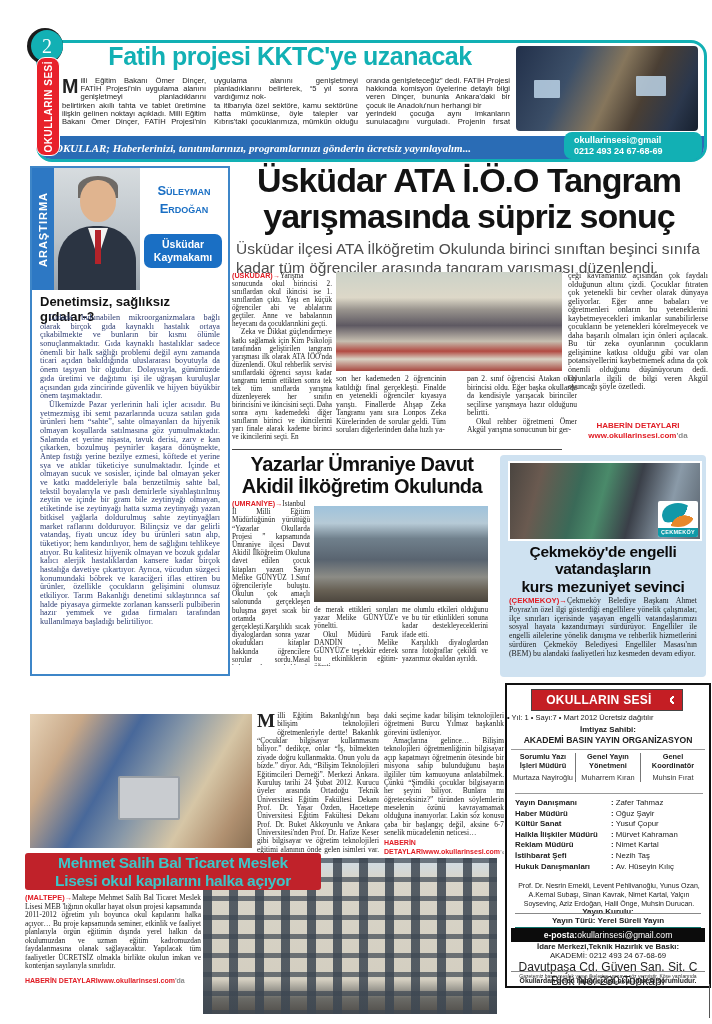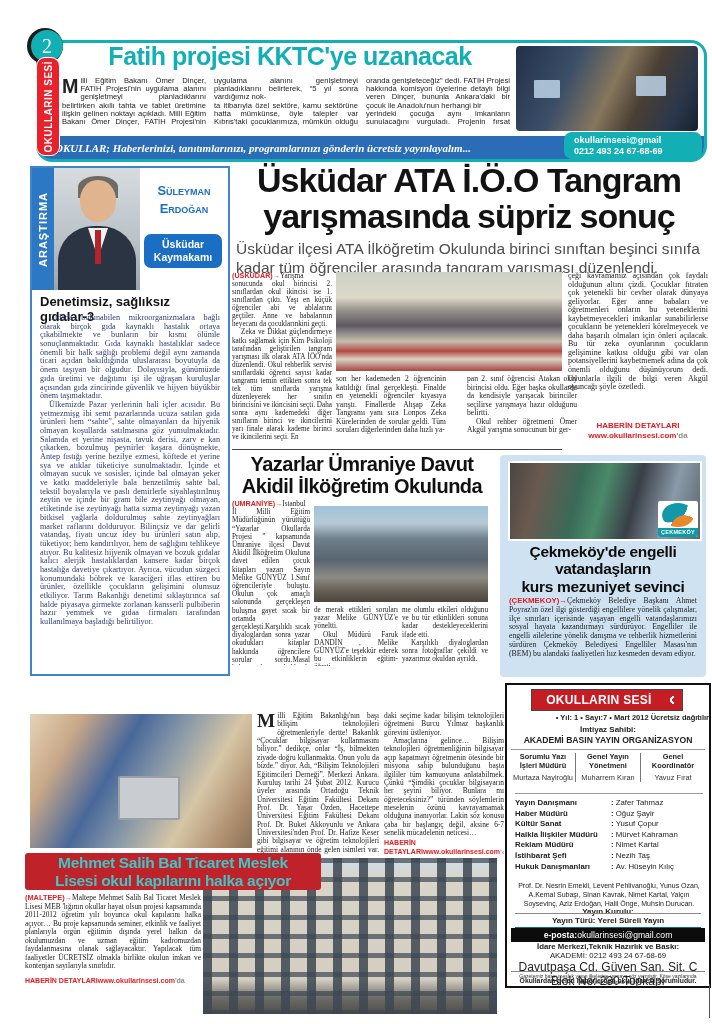--- a/index.html
+++ b/index.html
@@ -108,21 +108,21 @@
   .m-body{left:25px;top:894px;width:176px;height:82px;font-size:7.4px;line-height:1.15;}
   .m-det{left:25px;top:977px;width:200px;font-size:7px;}
 
   
   .mh-box{left:505px;top:683px;width:202px;height:301px;border:2px solid #111;background:#fff;font-size:8px;}
   .mh-banner{left:24px;top:4px;width:150px;height:20px;background:#c41e24;border:1px solid #444;display:flex;align-items:center;}
   .mh-banner .t{flex:1;color:#fff;font-weight:bold;font-size:12px;letter-spacing:.3px;text-align:center;white-space:nowrap;}
   .flag{width:15px;height:16px;margin-right:1px;background:
      radial-gradient(circle at 62% 50%,#c41e24 0 24%,transparent 25%),
      radial-gradient(circle at 48% 50%,#fff 0 32%,transparent 33%),#c41e24;}
-  .mh-issue{left:0;top:28px;width:100%;text-align:right;font-weight:bold;font-size:7.5px;color:#222;}
+  .mh-issue{left:0;top:28px;width:100%;text-align:left;font-weight:normal;font-size:7.5px;color:#222;}
   .mh-imtl{left:0;top:40px;width:100%;text-align:center;font-weight:bold;font-size:8px;}
   .mh-imt{left:0;top:50px;width:100%;text-align:center;font-weight:bold;font-size:8.6px;}
   .mh-staff{left:4px;top:64px;width:194px;display:flex;border-top:1px solid #999;padding-top:3px;}
   .mh-staff .cell{flex:1;text-align:center;padding:0 2px;}
   .mh-staff .cell+.cell{border-left:1px solid #777;}
   .mh-staff .role{font-weight:bold;font-size:7.4px;line-height:1.2;white-space:pre-line;}
   .mh-staff .name{font-size:7.4px;margin-top:2px;color:#333;}
   .mh-roles{left:8px;top:108px;width:188px;border-top:1px solid #999;padding-top:4px;}
   .mh-roles .row{display:flex;font-size:7.8px;line-height:1.36;}
   .mh-roles .lab{width:96px;font-weight:bold;}
@@ -296,21 +296,21 @@
         <div class="name">Murtaza Nayiroğlu</div>
       </div>
       <div class="cell">
         <div class="role">Genel Yayın
 Yönetmeni</div>
         <div class="name">Muharrem Kıran</div>
       </div>
       <div class="cell">
         <div class="role">Genel
 Koordinatör</div>
-        <div class="name">Yavuz Fırat</div>
+        <div class="name">Muhsin Fırat</div>
       </div>
     </div>
 
     <div class="abs mh-roles">
       <div class="row">
           <span class="lab">Yayın Danışmanı</span>
           <span class="val">Zafer Tahmaz</span>
         </div>
       <div class="row">
           <span class="lab">Haber Müdürü</span>

